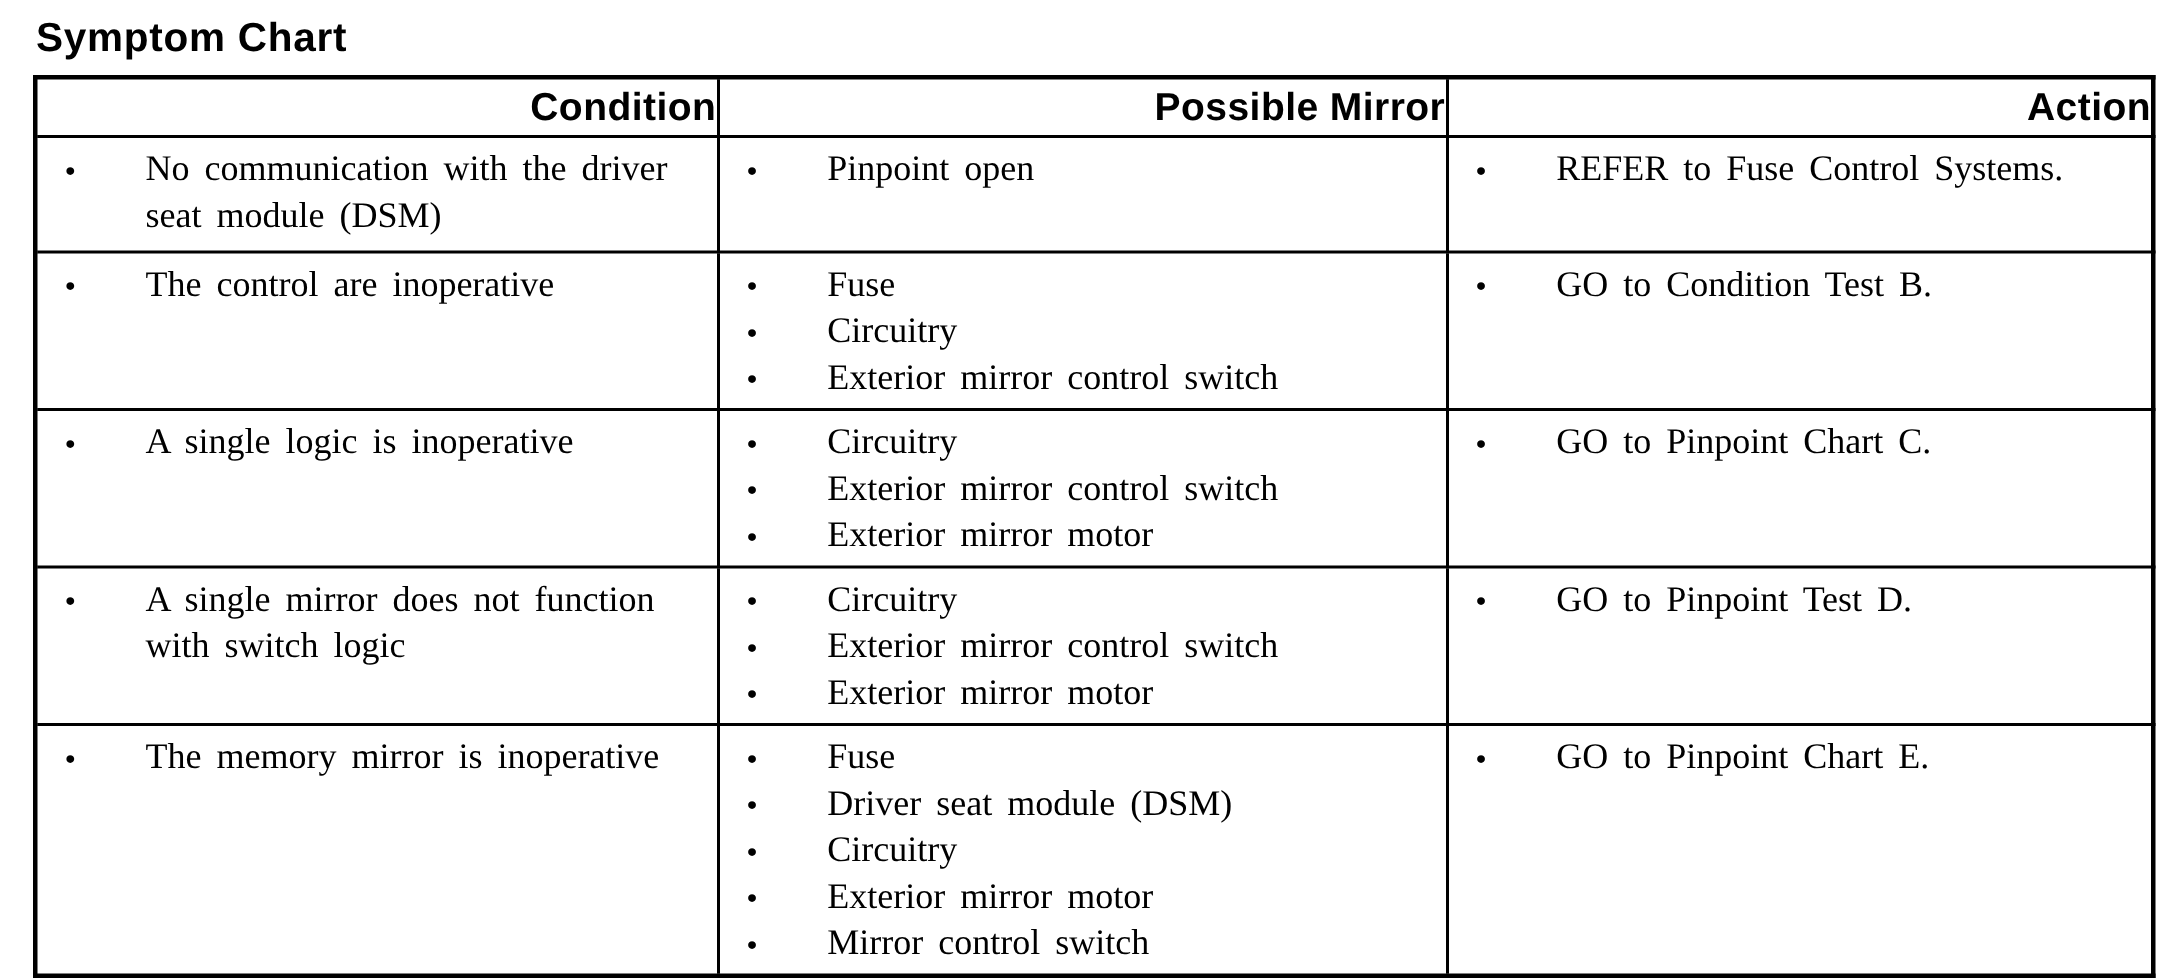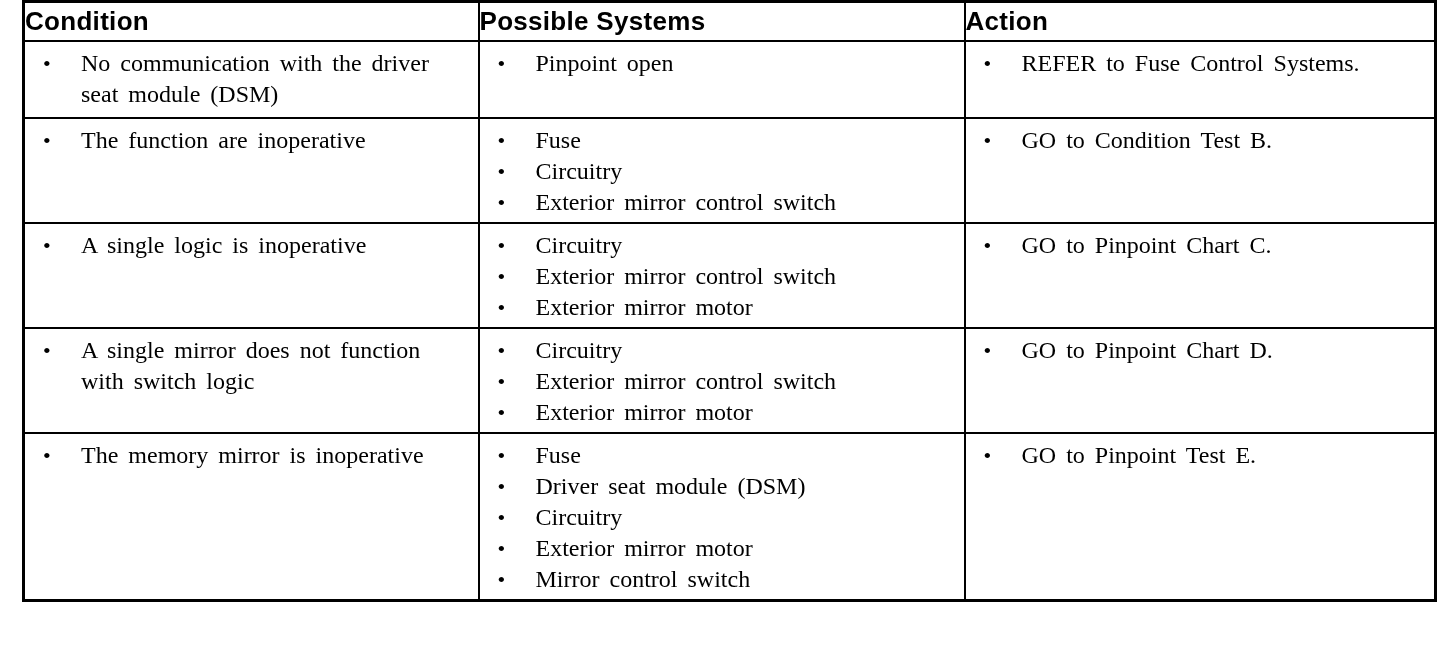--- a/index.html
+++ b/index.html
@@ -36,21 +36,21 @@
   col.c2 { width: 486px; }
   col.c3 { width: 471px; }
   th, td {
     border: 2px solid #000;
     box-sizing: border-box;
   }
   th {
     font-family: "Liberation Sans", sans-serif;
     font-weight: bold;
     font-size: 26px;
-    text-align: left;
+    text-align: right;
     vertical-align: middle;
     height: 39px;
     padding: 0;
     letter-spacing: 0.3px;
   }
   td {
     font-family: "Liberation Serif", "DejaVu Serif", serif;
     font-size: 24px;
     vertical-align: top;
     padding: 6px 10px 4px 18px;
@@ -72,37 +72,39 @@
     line-height: 31px;
   }
   .bullet {
     flex: 0 0 38px;
     font-size: 22px;
     line-height: 31px;
   }
   .item-text {
     flex: 1 1 auto;
     line-height: 31px;
+    margin-left: 16px;
   }
 </style>
 </head>
 <body>
 
 <div class="page">
+  <div class="doc-title">Symptom Chart</div>
 
   <table class="symptom-table">
     <colgroup>
       <col class="c1">
       <col class="c2">
       <col class="c3">
     </colgroup>
     <thead>
       <tr>
         <th>Condition</th>
-        <th>Possible Systems</th>
+        <th>Possible Mirror</th>
         <th>Action</th>
       </tr>
     </thead>
     <tbody id="table-body">
         <tr>
           <td>
             <ul class="bullet-list">
               <li>
                 <span class="bullet">•</span>
                 <span class="item-text">No communication with the driver seat module (DSM)</span>
@@ -124,21 +126,21 @@
                 <span class="item-text">REFER to Fuse Control Systems.</span>
               </li>
             </ul>
           </td>
         </tr>
         <tr>
           <td>
             <ul class="bullet-list">
               <li>
                 <span class="bullet">•</span>
-                <span class="item-text">The function are inoperative</span>
+                <span class="item-text">The control are inoperative</span>
               </li>
             </ul>
           </td>
           <td>
             <ul class="bullet-list">
               <li>
                 <span class="bullet">•</span>
                 <span class="item-text">Fuse</span>
               </li>
               <li>
@@ -216,21 +218,21 @@
               <li>
                 <span class="bullet">•</span>
                 <span class="item-text">Exterior mirror motor</span>
               </li>
             </ul>
           </td>
           <td>
             <ul class="bullet-list">
               <li>
                 <span class="bullet">•</span>
-                <span class="item-text">GO to Pinpoint Chart D.</span>
+                <span class="item-text">GO to Pinpoint Test D.</span>
               </li>
             </ul>
           </td>
         </tr>
         <tr>
           <td>
             <ul class="bullet-list">
               <li>
                 <span class="bullet">•</span>
                 <span class="item-text">The memory mirror is inoperative</span>
@@ -258,20 +260,20 @@
               <li>
                 <span class="bullet">•</span>
                 <span class="item-text">Mirror control switch</span>
               </li>
             </ul>
           </td>
           <td>
             <ul class="bullet-list">
               <li>
                 <span class="bullet">•</span>
-                <span class="item-text">GO to Pinpoint Test E.</span>
+                <span class="item-text">GO to Pinpoint Chart E.</span>
               </li>
             </ul>
           </td>
         </tr>
       </tbody>
   </table>
 </div>
 
 </body></html>

